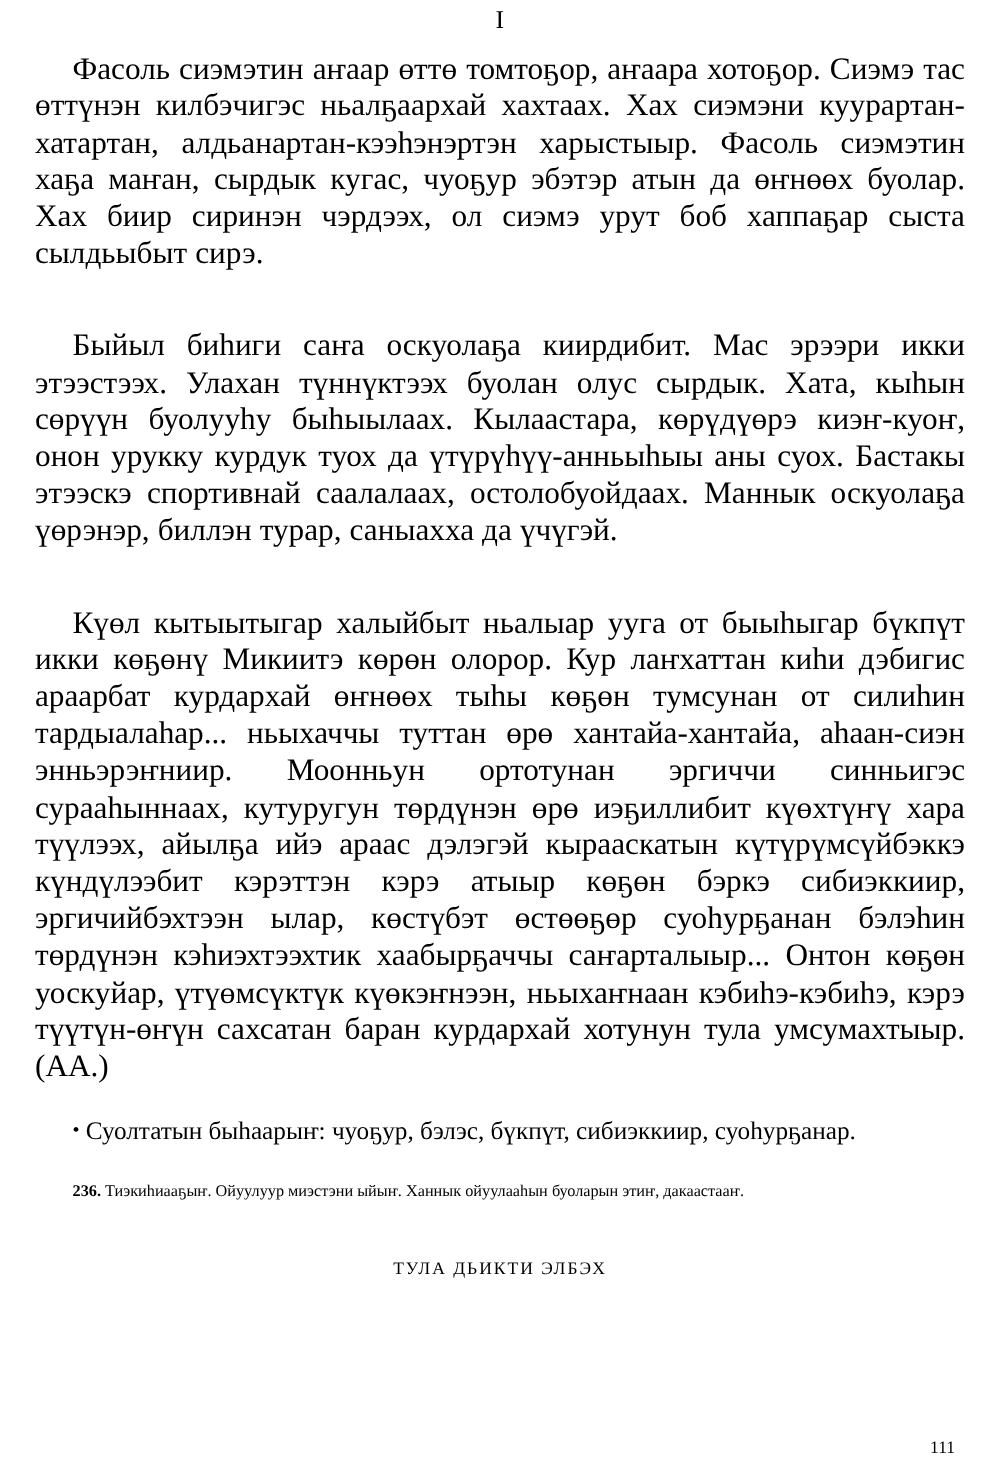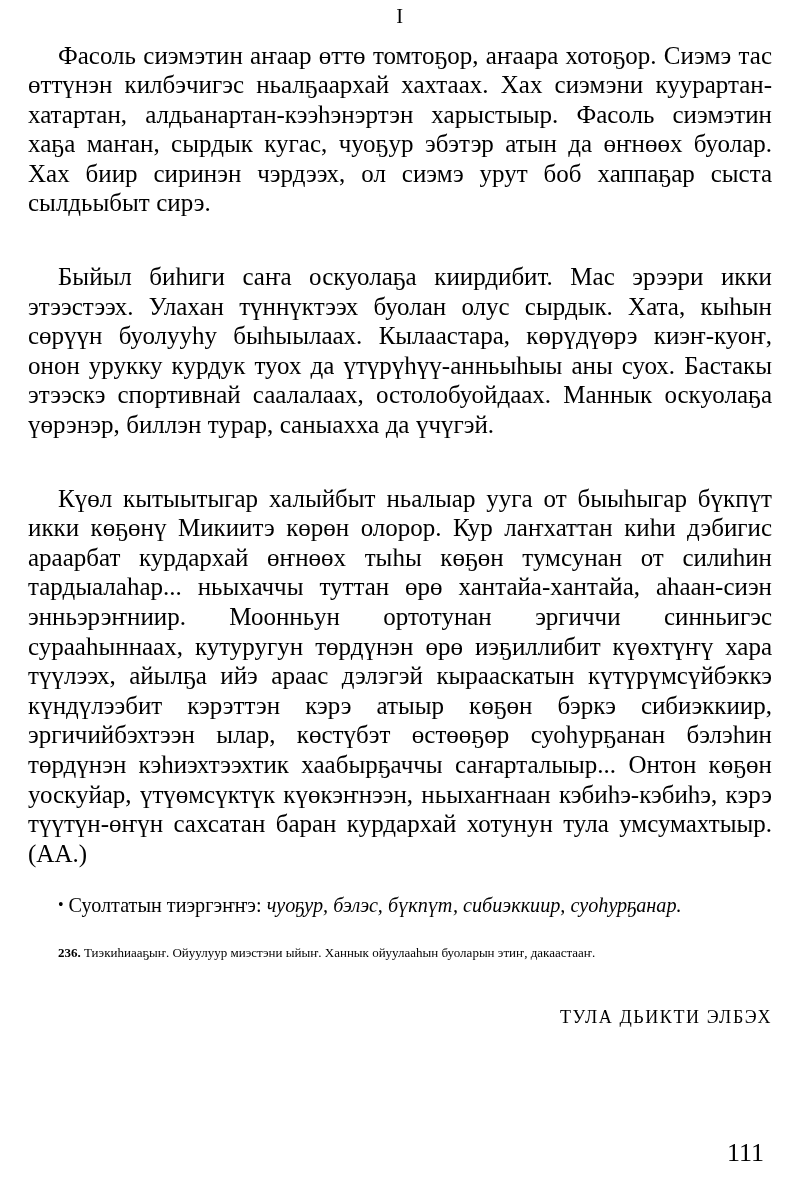--- a/index.html
+++ b/index.html
@@ -47,45 +47,45 @@
     line-height: 29px;
     margin: 0;
     padding-left: 30px;
     text-indent: 0;
   }
   .bullet-dot {
     font-size: 16px;
     vertical-align: 2px;
     padding-right: 5px;
   }
-  .ital { font-style: italic; }
+  .ital { }
 
   p.exercise {
     font-size: 13px;
     line-height: 29.6px;
     text-align: justify;
     text-indent: 30px;
     margin: 0;
   }
   .ex-num { font-weight: bold; }
 
   h2.heading {
-    text-align: right;
-    font-size: 18px;
+    text-align: center;
+    font-size: 14px;
     font-weight: normal;
     letter-spacing: 1.6px;
     margin: 0;
     line-height: 1.1;
   }
 
   .pagenum {
     position: absolute;
     right: 36px;
     bottom: 12px;
-    font-size: 26px;
+    font-size: 14px;
     line-height: 1;
   }
   .spacer-14 { height: 14px; }
   .spacer-18 { height: 18px; }
   .spacer-22 { height: 22px; }
   .spacer-26 { height: 26px; }
   .spacer-30 { height: 30px; }
   .spacer-40 { height: 40px; }
 </style>
 </head>
@@ -100,21 +100,21 @@
   <div class="spacer-30"></div>
   <div class="spacer-14"></div>
   <p class="body-par">Быйыл биһиги саҥа оскуолаҕа киирдибит. Мас эрээри икки этээстээх. Улахан түннүктээх буолан олус сырдык. Хата, кыһын сөрүүн буолууһу быһыылаах. Кылаастара, көрүдүөрэ киэҥ-куоҥ, онон урукку курдук туох да үтүрүһүү-анньыһыы аны суох. Бастакы этээскэ спортивнай саалалаах, остолобуойдаах. Маннык оскуолаҕа үөрэнэр, биллэн турар, саныахха да үчүгэй.</p>
 
   <div class="spacer-30"></div>
   <div class="spacer-14"></div>
   <p class="body-par">Күөл кытыытыгар халыйбыт ньалыар ууга от быыһыгар бүкпүт икки көҕөнү Микиитэ көрөн олорор. Кур лаҥхаттан киһи дэбигис араарбат курдархай өҥнөөх тыһы көҕөн тумсунан от силиһин тардыалаһар... ньыхаччы туттан өрө хантайа-хантайа, аһаан-сиэн энньэрэҥниир. Моонньун ортотунан эргиччи синньигэс сураaһыннаах, кутуругун төрдүнэн өрө иэҕиллибит күөхтүҥү хара түүлээх, айылҕа ийэ араас дэлэгэй кырааскатын күтүрүмсүйбэккэ күндүлээбит кэрэттэн кэрэ атыыр көҕөн бэркэ сибиэккиир, эргичийбэхтээн ылар, көстүбэт өстөөҕөр суоһурҕанан бэлэһин төрдүнэн кэһиэхтээхтик хаабырҕаччы саҥарталыыр... Онтон көҕөн уоскуйар, үтүөмсүктүк күөкэҥнээн, ньыхаҥнаан кэбиһэ-кэбиһэ, кэрэ түүтүн-өҥүн сахсатан баран курдархай хотунун тула умсумахтыыр. (АА.)</p>
 
   <div class="spacer-22"></div>
   <p class="bullet-line">
-    <span class="bullet-dot">•</span><span>Суолтатын тиэргэҥҥэ:</span>
+    <span class="bullet-dot">•</span><span>Суолтатын быһаарыҥ:</span>
     <span class="ital">чуоҕур, бэлэс, бүкпүт, сибиэккиир, суоһурҕанар.</span>
   </p>
 
   <div class="spacer-18"></div>
   <p class="exercise"><span class="ex-num">236.</span> <span>Тиэкиһиааҕыҥ. Ойуулуур миэстэни ыйыҥ. Ханнык ойуулааһын буоларын этиҥ, дакаастааҥ.</span></p>
 
   <div class="spacer-40"></div>
   <h2 class="heading">ТУЛА ДЬИКТИ ЭЛБЭХ</h2>
 
   <div class="spacer-26"></div>

